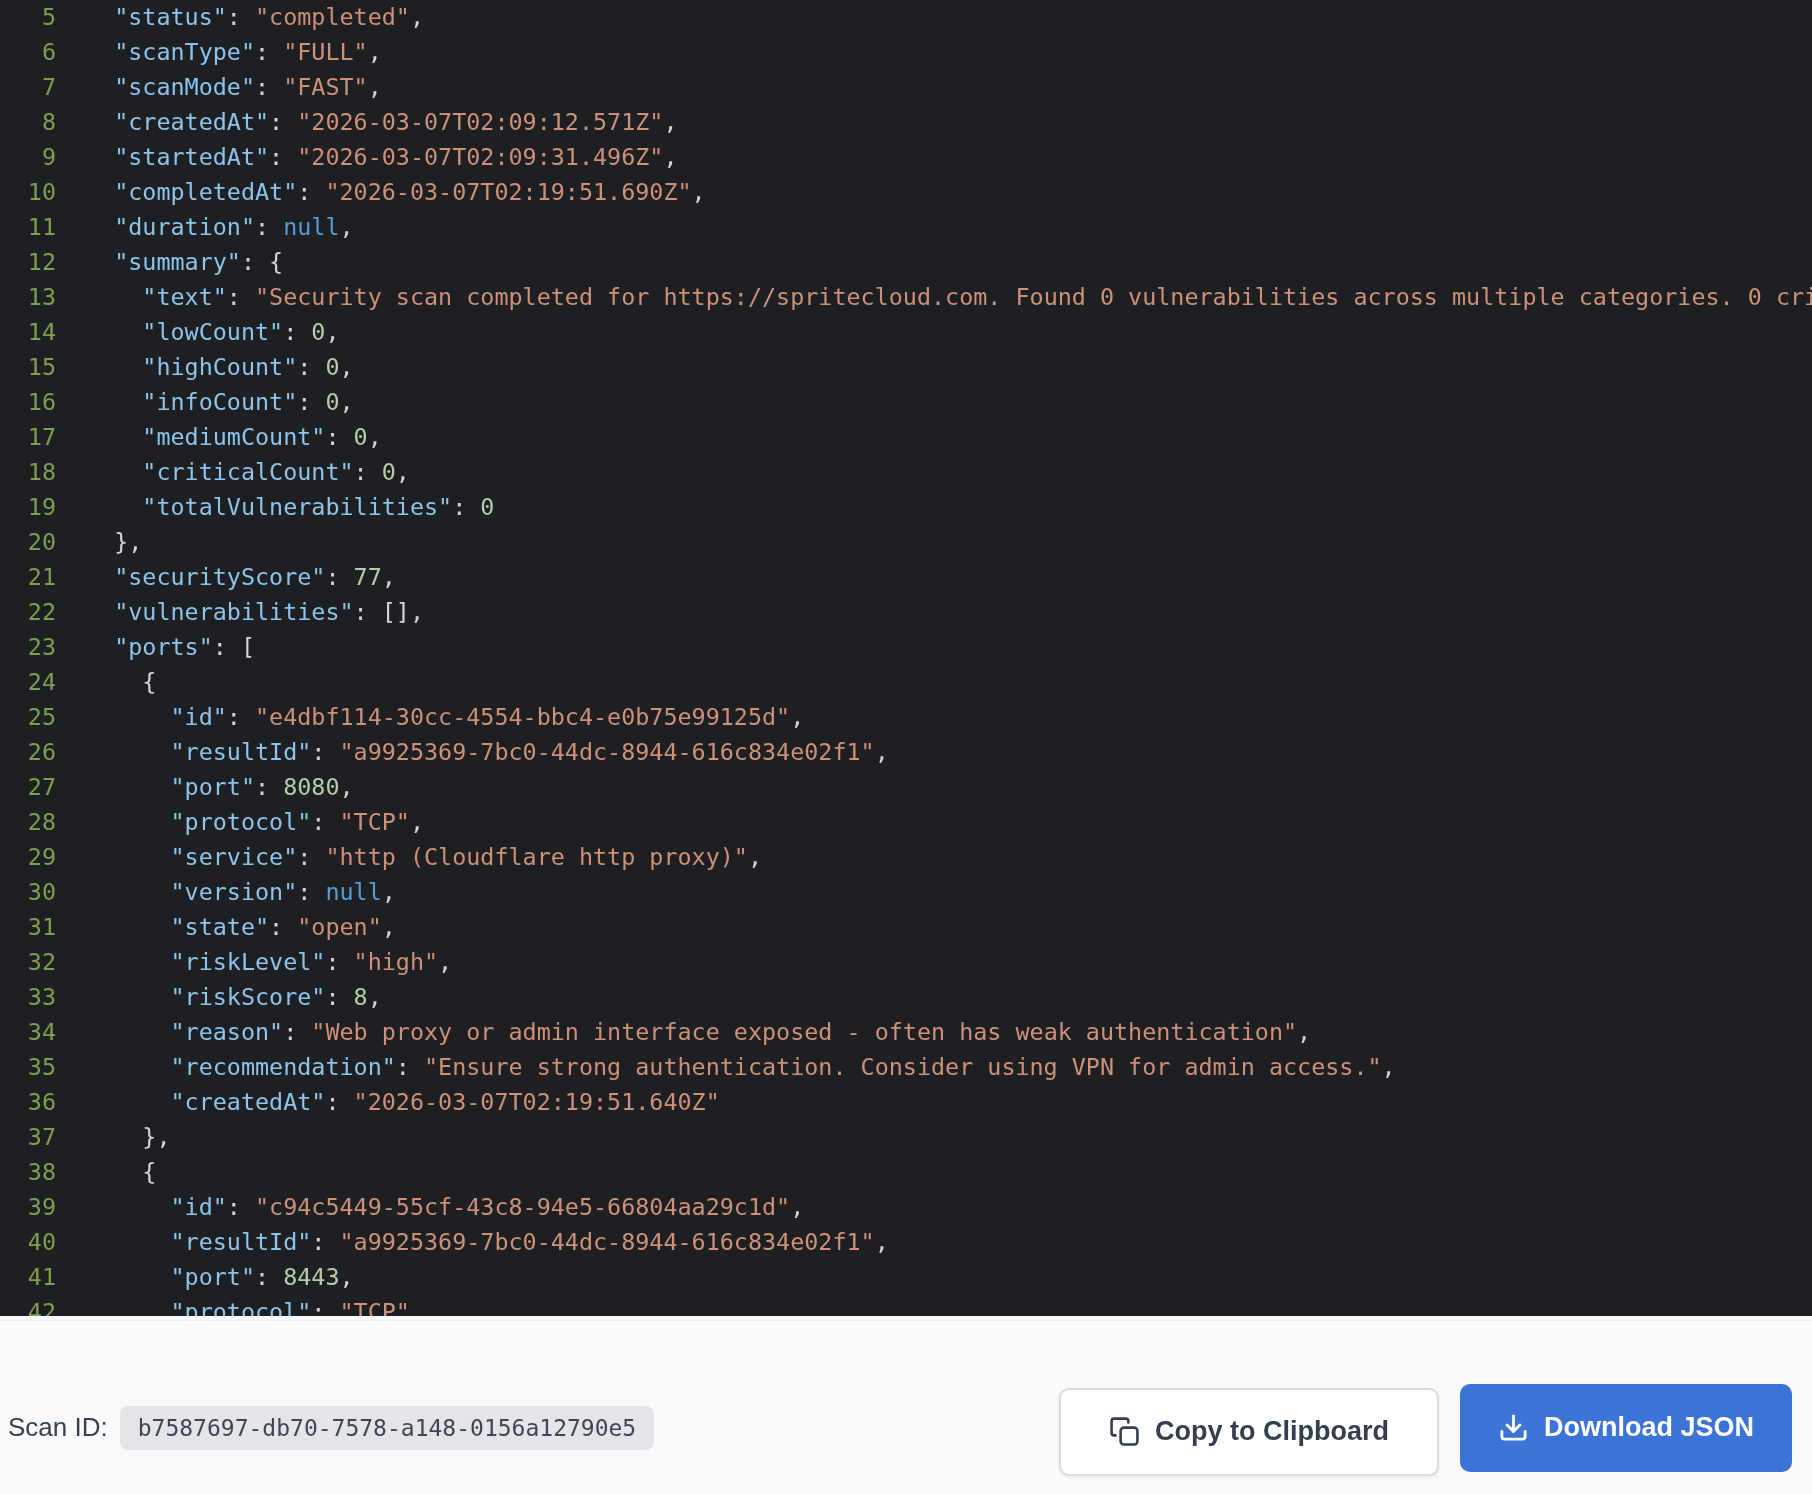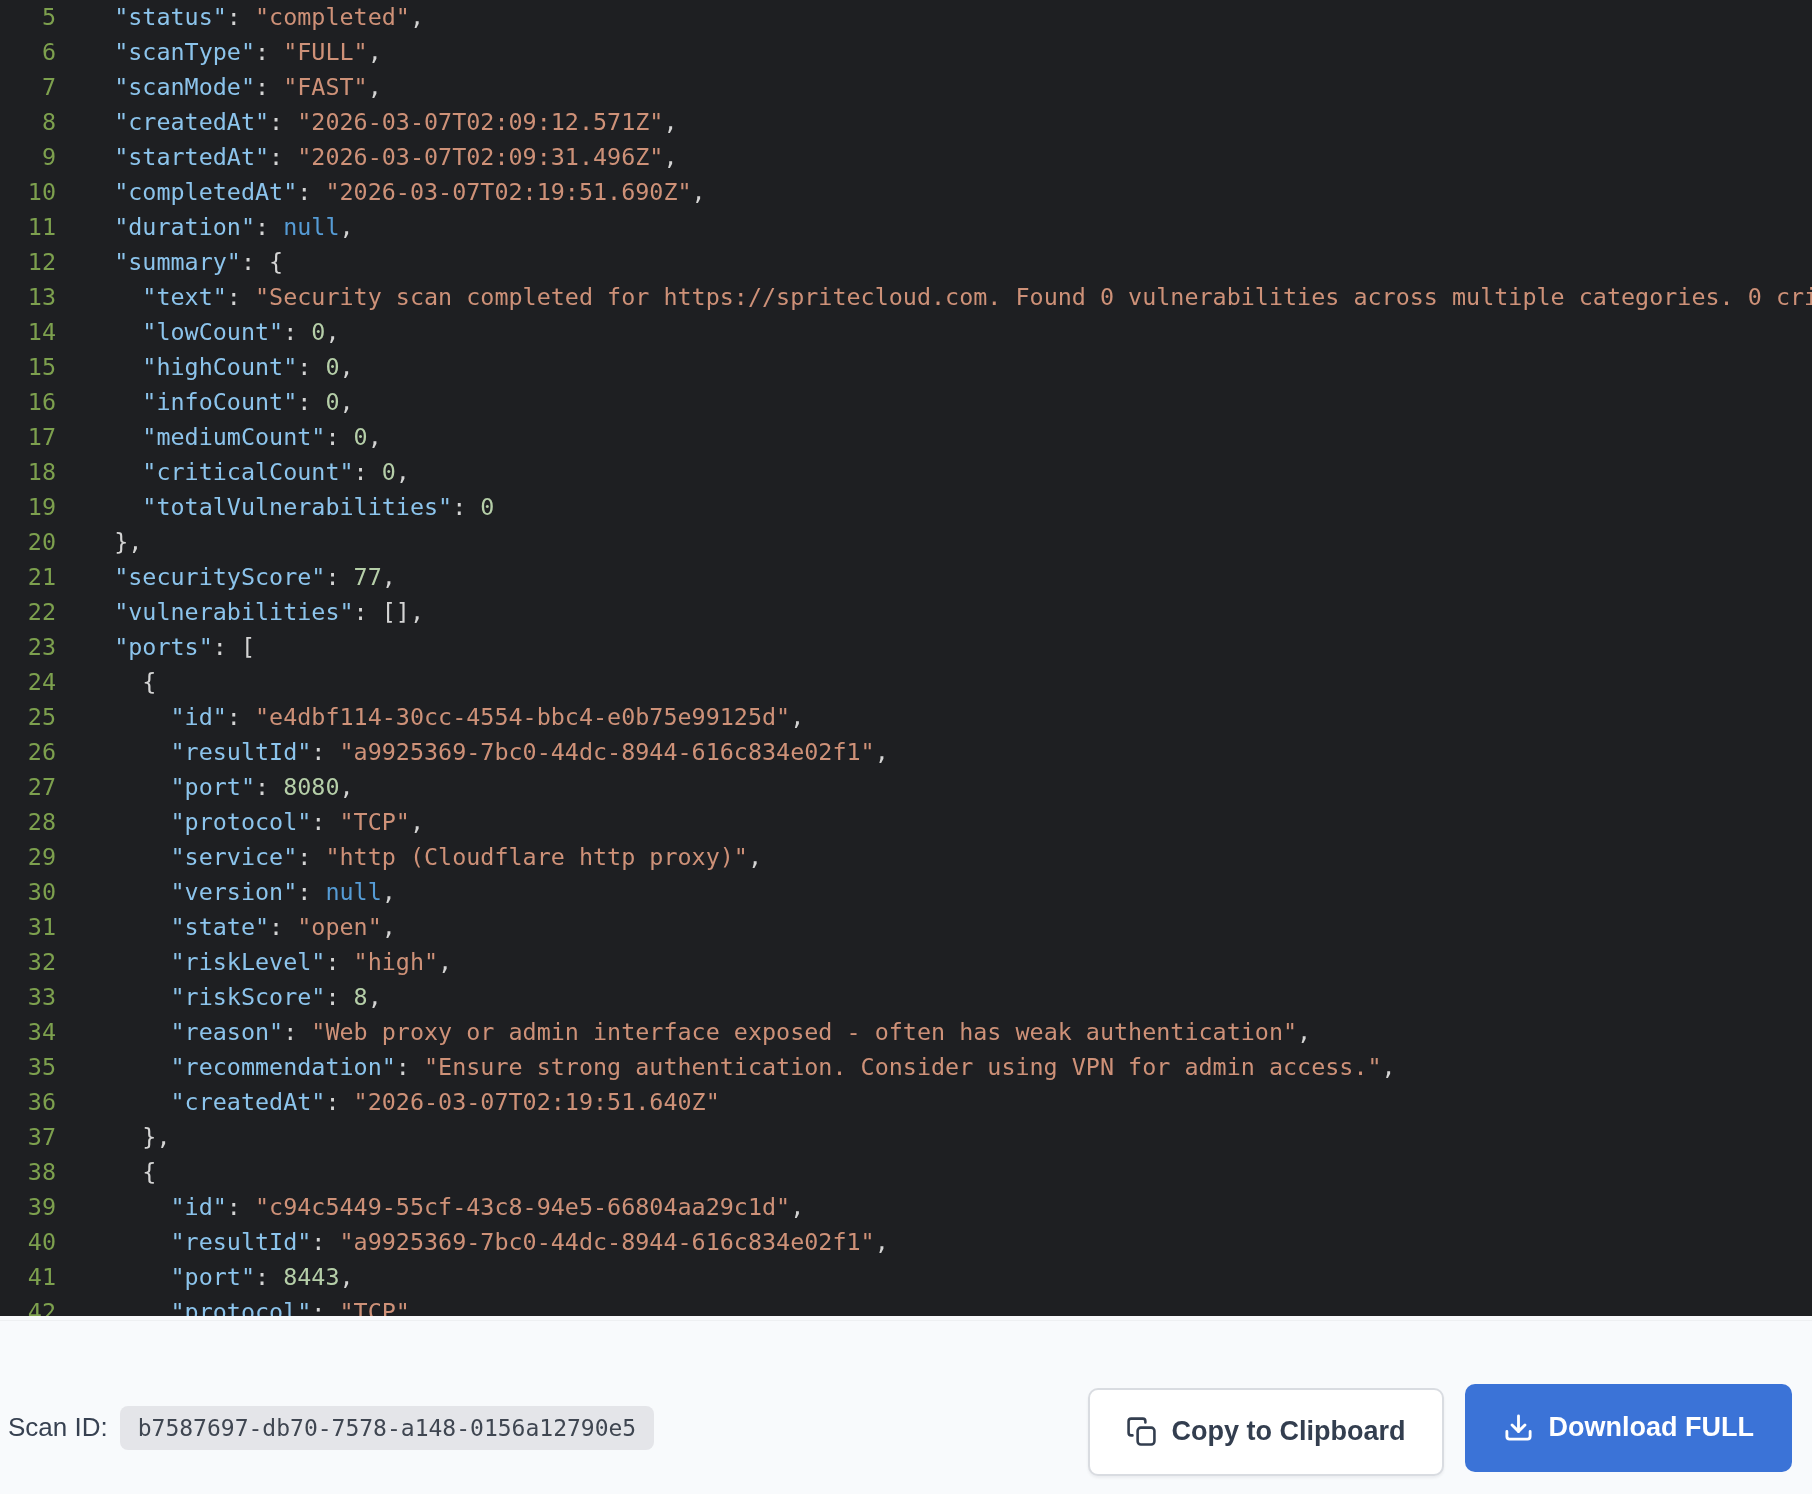--- a/index.html
+++ b/index.html
@@ -55,21 +55,21 @@
   .footer-spacer{flex:1 1 auto;}
   .btn{
     display:flex;align-items:center;gap:15px;
     height:88px;border-radius:10px;cursor:pointer;
     font-family:"Liberation Sans",sans-serif;
     font-size:27px;font-weight:600;white-space:nowrap;
   }
   .btn-copy{
     background:#ffffff;color:var(--btn-text);
     border:2px solid var(--btn-border);
-    padding:0 36px;
+    padding:0 48px;
     box-shadow:0 2px 3px rgba(16,24,40,0.06);
     margin-top:8px;
   }
   .btn-download{
     background:var(--accent);color:var(--accent-text);
     border:none;padding:0 38px;margin-left:21px;
   }
   .btn svg{display:block;}
 </style>
 </head>
@@ -95,15 +95,15 @@
   </button>
 
   <button class="btn btn-download">
     <span>
       <svg width="31" height="31" viewBox="0 0 24 24" fill="none" stroke="currentColor" stroke-width="2.2" stroke-linecap="round" stroke-linejoin="round">
         <path d="M21 15v4a2 2 0 0 1-2 2H5a2 2 0 0 1-2-2v-4"></path>
         <polyline points="7 10 12 15 17 10"></polyline>
         <line x1="12" y1="15" x2="12" y2="3"></line>
       </svg>
     </span>
-    <span>Download FULL</span>
+    <span>Download JSON</span>
   </button>
 </div>
 
 </body></html>

